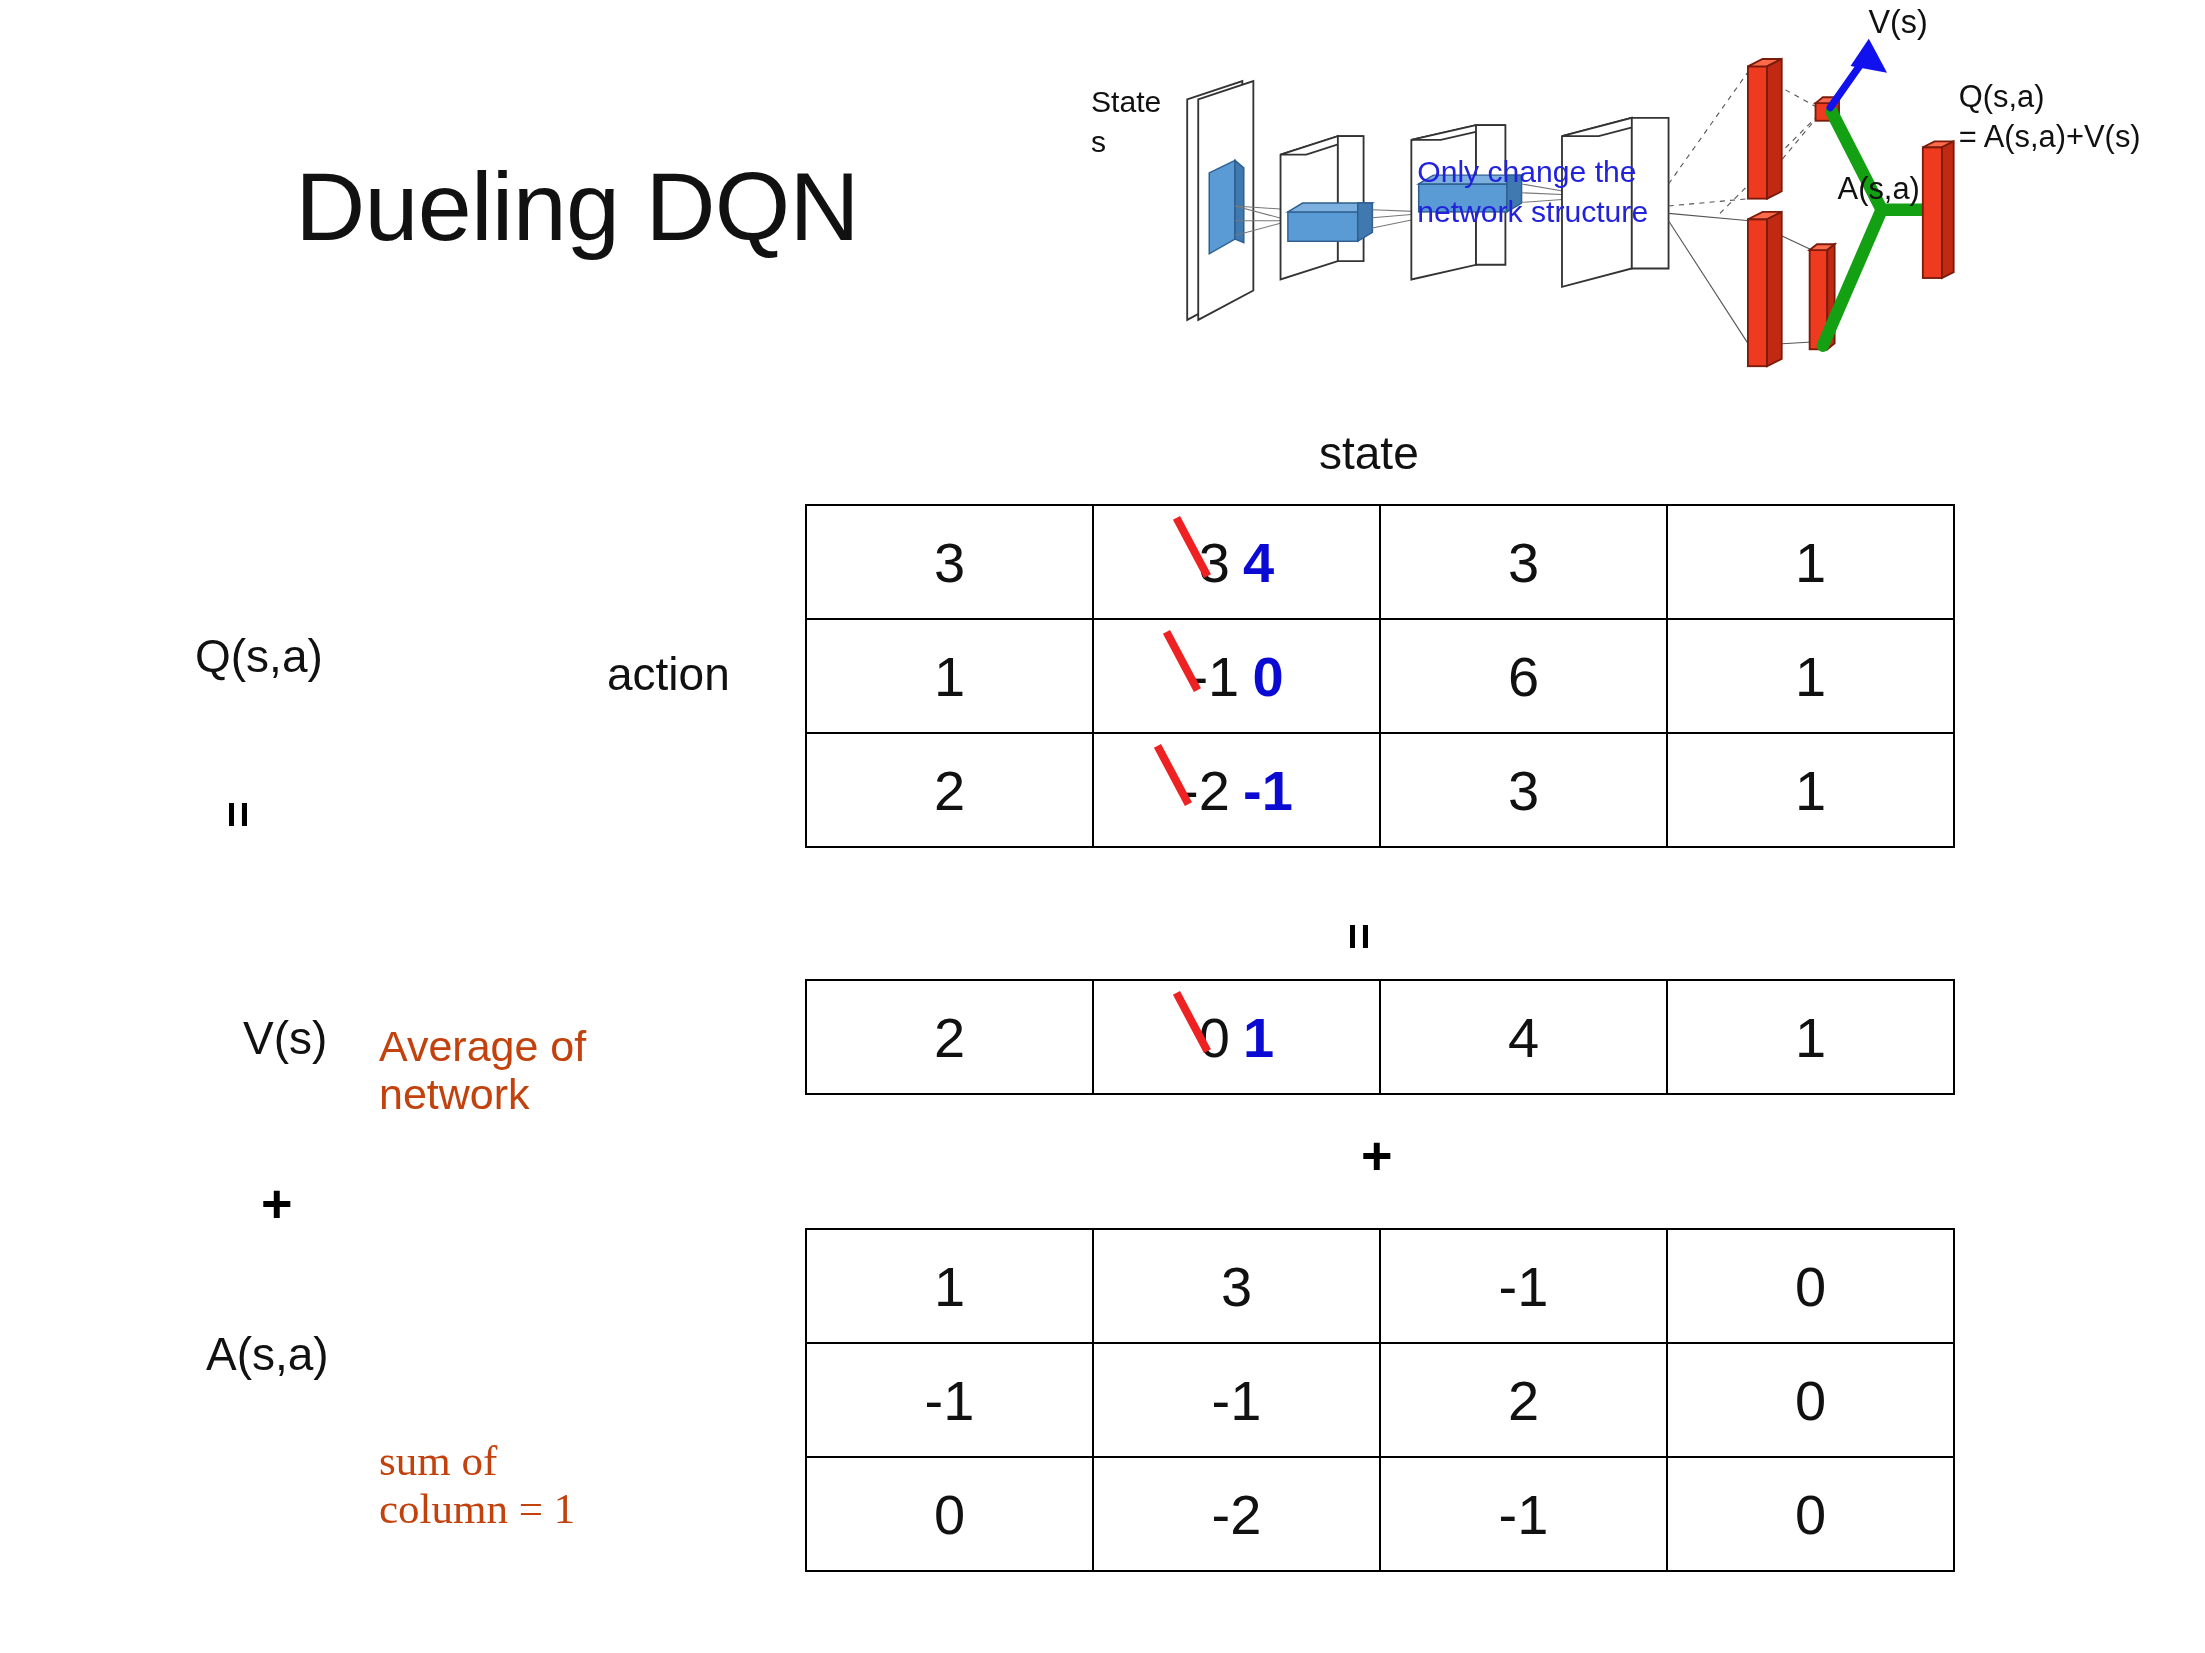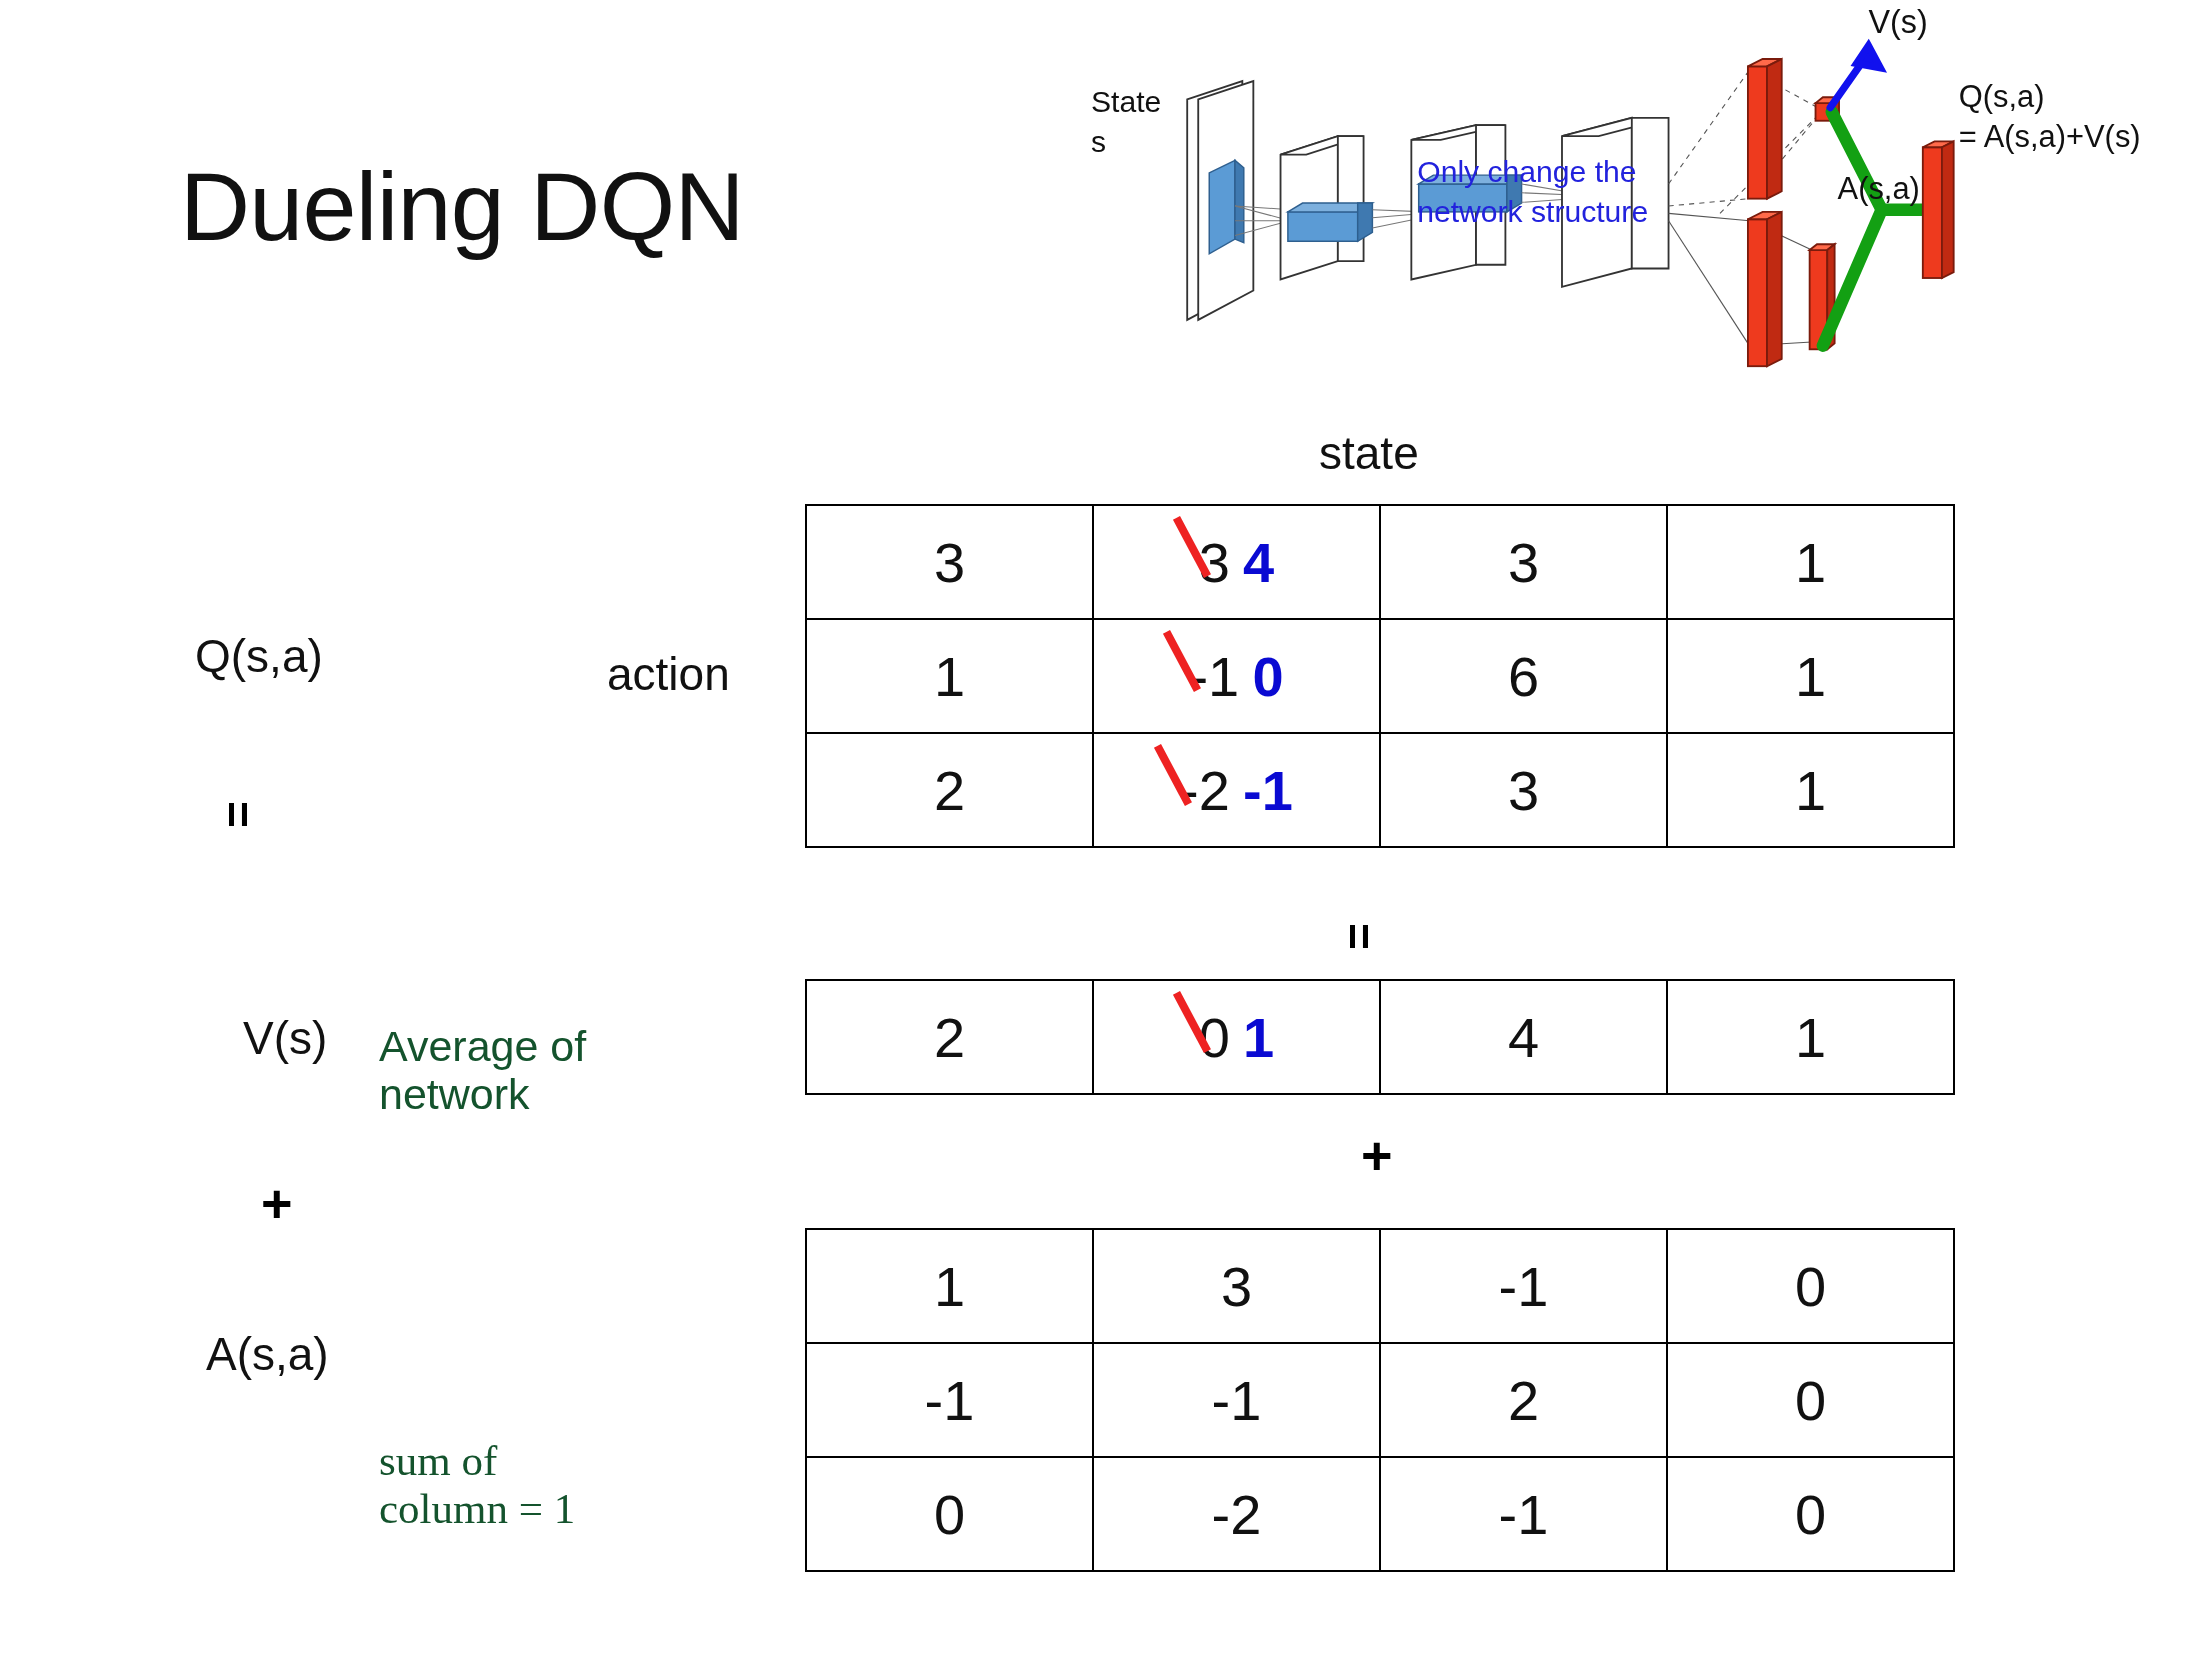--- a/index.html
+++ b/index.html
@@ -5,38 +5,38 @@
   html,body{margin:0;padding:0;background:#ffffff;}
   body{width:2205px;height:1654px;position:relative;overflow:hidden;
        font-family:"Liberation Sans",sans-serif;color:#000;}
 
   .abs{position:absolute;}
 
   
   #slide-title{
     left:180px; top:158px; width:794px;
     font-size:97px; line-height:1.0; font-weight:400; color:#111;
-    letter-spacing:-0.7px; white-space:nowrap;
+    letter-spacing:-0.7px; white-space:nowrap;text-align:center;
   }
 
   
   #network-diagram{left:1088px; top:0px; width:1117px; height:412px;}
   #network-diagram svg{display:block;}
   .diag-label{font-family:"Liberation Sans",sans-serif;fill:#111;}
   .diag-label-blue{font-family:"Liberation Sans",sans-serif;fill:#2222dd;}
 
   
   .axis-label{font-size:46px;color:#111;white-space:nowrap;}
   #label-q{left:195px;  top:629px;}
   #label-action{left:607px; top:647px;}
   #label-v{left:243px;  top:1011px;}
   #label-a{left:206px;  top:1327px;}
   #label-state{left:1319px; top:426px; font-size:46px;}
 
-  .note-blue{color:#14532d;font-size:43px;line-height:1.12;white-space:nowrap;}
+  .note-blue{color:#c2410c;font-size:43px;line-height:1.12;white-space:nowrap;}
   #note-average{left:379px; top:1022px;}
   #note-sum{left:379px;    top:1437px;font-family:Liberation Serif, serif;}
 
   
   .op{color:#000;font-weight:600;line-height:1;}
   #op-eq-left{left:261px; top:801px; font-size:46px;
               transform:rotate(90deg);transform-origin:left top;}
   #op-plus-left{left:261px; top:1176px; font-size:54px;}
   #op-eq-mid{left:1382px; top:923px; font-size:46px;
              transform:rotate(90deg);transform-origin:left top;}

